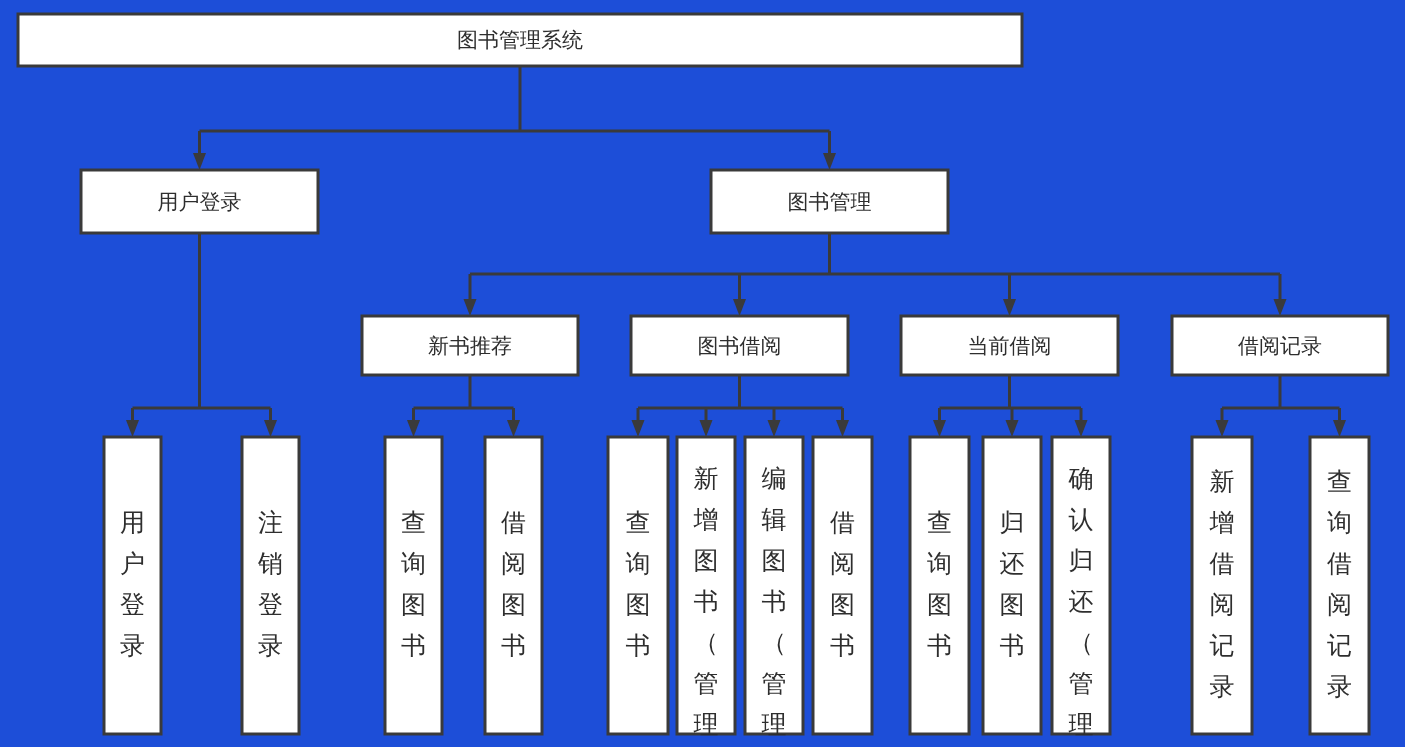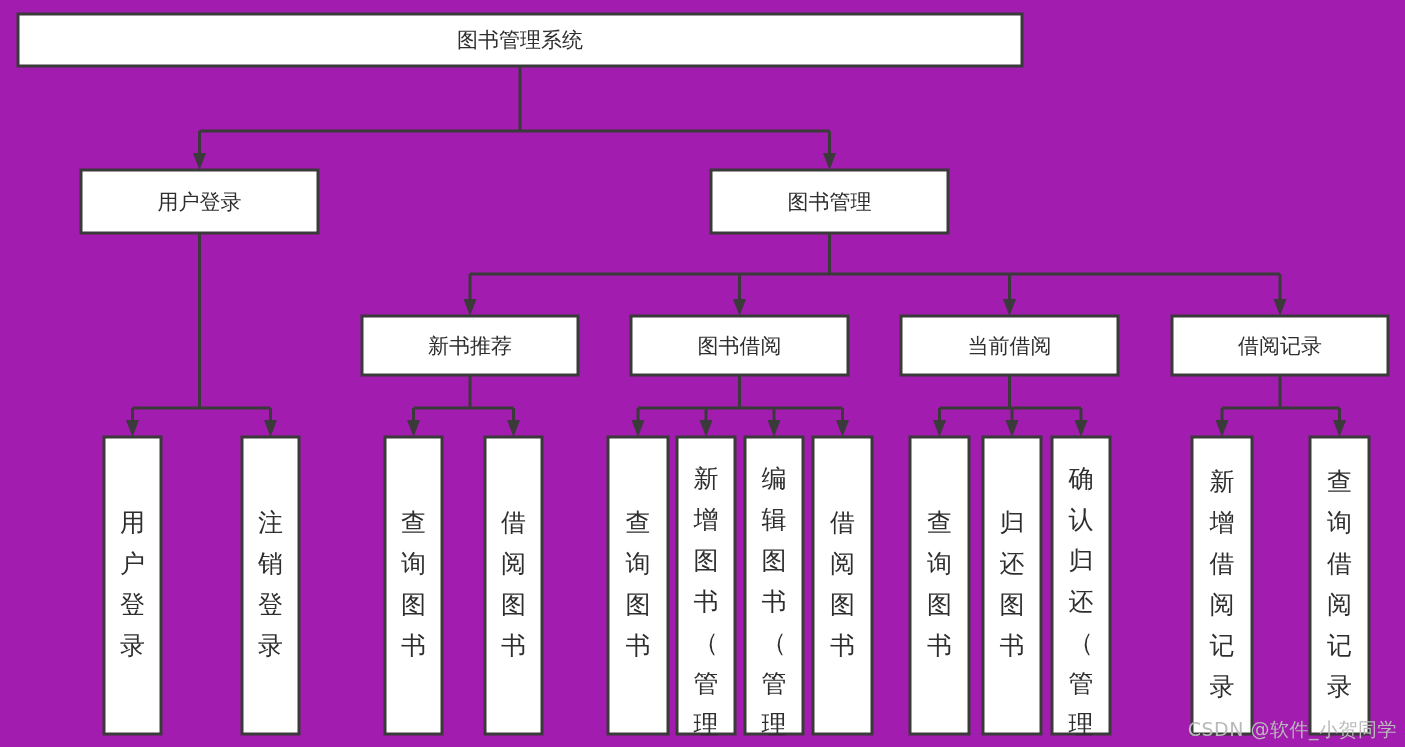--- a/index.html
+++ b/index.html
@@ -1,20 +1,20 @@
 <!DOCTYPE html>
 <html><head>
 <meta charset="utf-8">
 <style>
   html,body{margin:0;padding:0;background:#ffffff;}
   body{
     width:1405px;height:747px;overflow:hidden;
     font-family:"DejaVu Sans","Liberation Sans",sans-serif;
   }
-  #diagram-root{position:relative;width:1405px;height:747px;background:#a21caf;}
+  #diagram-root{position:relative;width:1405px;height:747px;background:#1d4ed8;}
   svg#tree-svg{position:absolute;left:0;top:0;width:1405px;height:747px;display:block;}
   .node-box{fill:#ffffff;stroke:#3a3a3a;stroke-width:3;}
   .connector{stroke:#3a3a3a;stroke-width:3;fill:none;stroke-linecap:butt;}
   .arrow-head{fill:#3a3a3a;stroke:none;}
   .node-label{
     fill:#2e2e2e;font-family:"DejaVu Sans","Liberation Sans",sans-serif;
     font-size:21px;text-anchor:middle;dominant-baseline:middle;
   }
   .leaf-char{
     fill:#2e2e2e;font-family:"DejaVu Sans","Liberation Sans",sans-serif;
@@ -220,14 +220,13 @@
           <rect x="1310" y="437" width="59" height="297" class="node-box"></rect>
           <text x="1339.5" y="483" class="leaf-char">查</text>
           <text x="1339.5" y="524" class="leaf-char">询</text>
           <text x="1339.5" y="565" class="leaf-char">借</text>
           <text x="1339.5" y="606" class="leaf-char">阅</text>
           <text x="1339.5" y="647" class="leaf-char">记</text>
           <text x="1339.5" y="688" class="leaf-char">录</text>
         </g>
       </g>
   </svg>
-  <div class="watermark">CSDN @软件_小贺同学</div>
 </div>
 
 </body></html>

